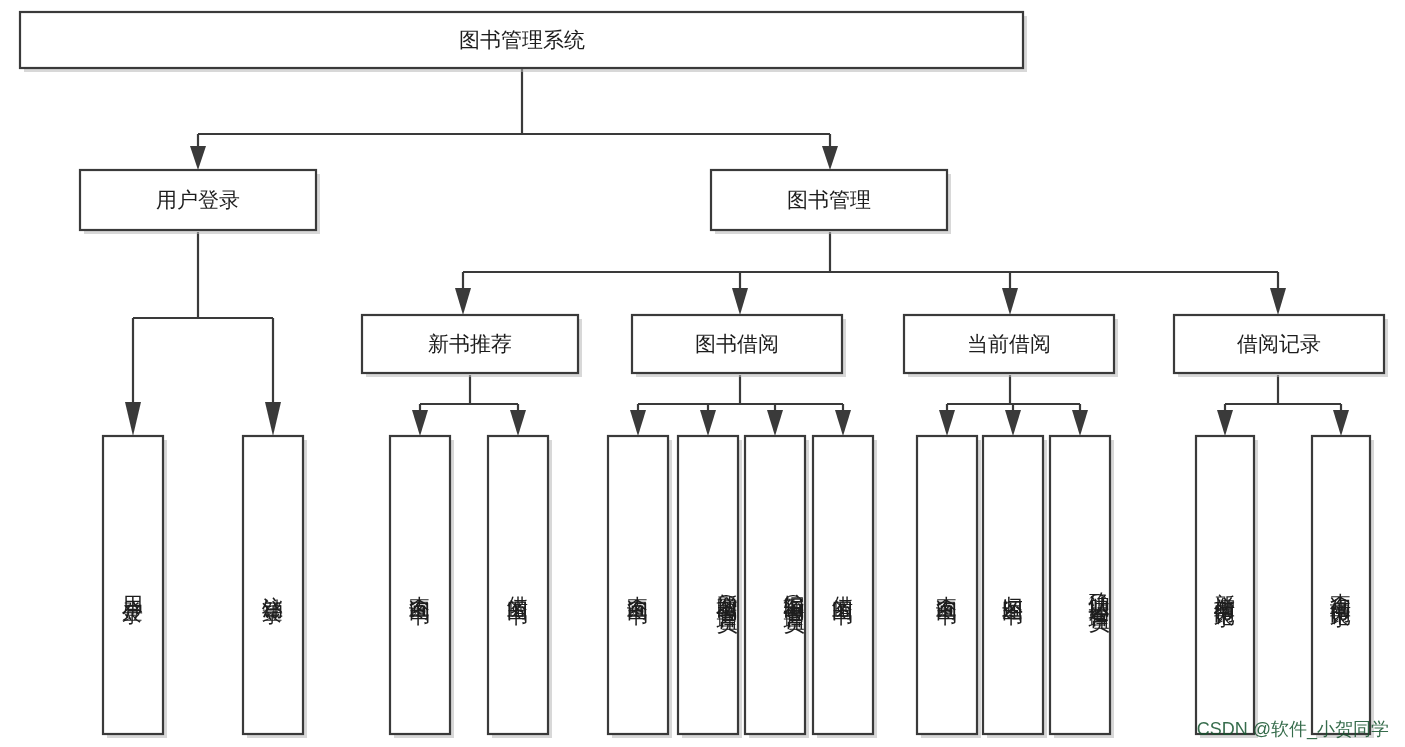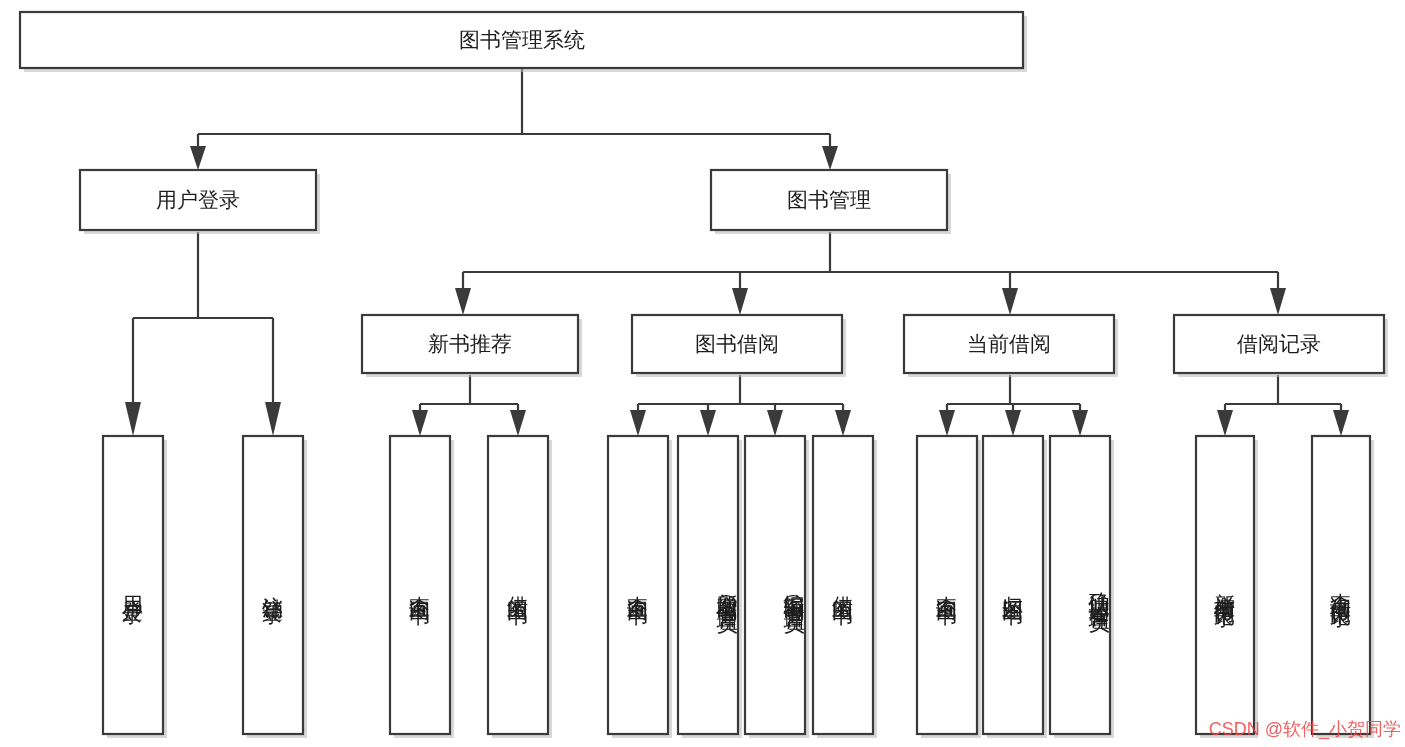--- a/index.html
+++ b/index.html
@@ -61,25 +61,25 @@
     font-family: "Liberation Sans", "DejaVu Sans", sans-serif;
     font-size: 21px;
     line-height: 1.0;
     color: #1d1d1d;
     letter-spacing: 3px;
     white-space: nowrap;
     pointer-events: none;
   }
   .watermark {
     position: absolute;
-    right: 4px;
+    right: 16px;
     bottom: 6px;
     font-family: "Liberation Sans", "DejaVu Sans", sans-serif;
     font-size: 18px;
-    color: #ef4444;
+    color: #14532d;
     opacity: 0.85;
     white-space: nowrap;
     pointer-events: none;
   }
 </style>
 </head>
 <body>
 
 <div id="diagram-root">
 

